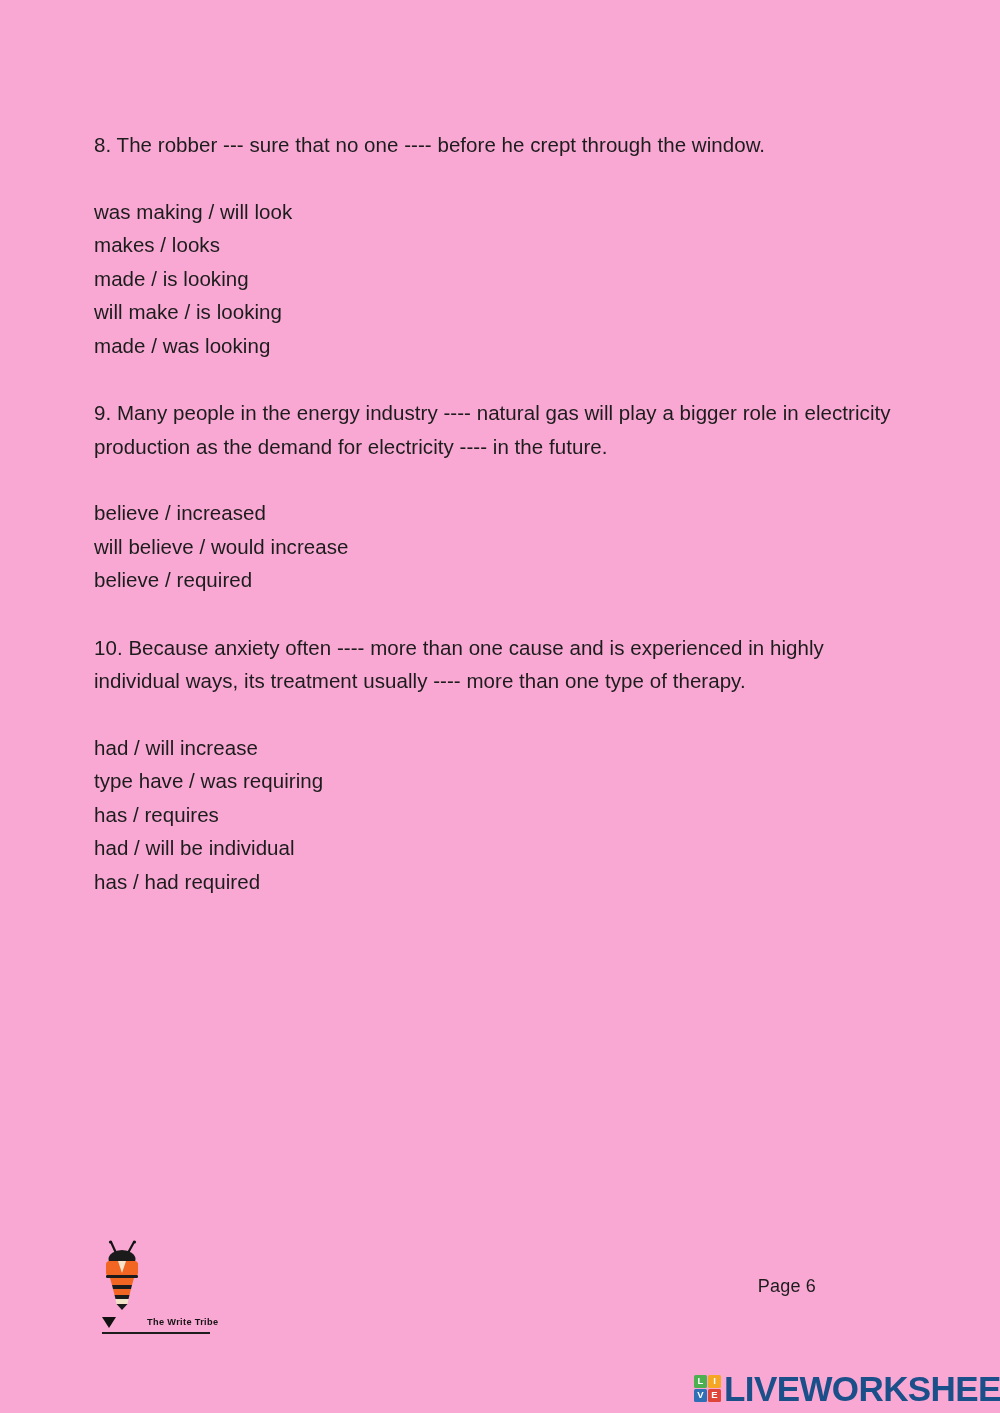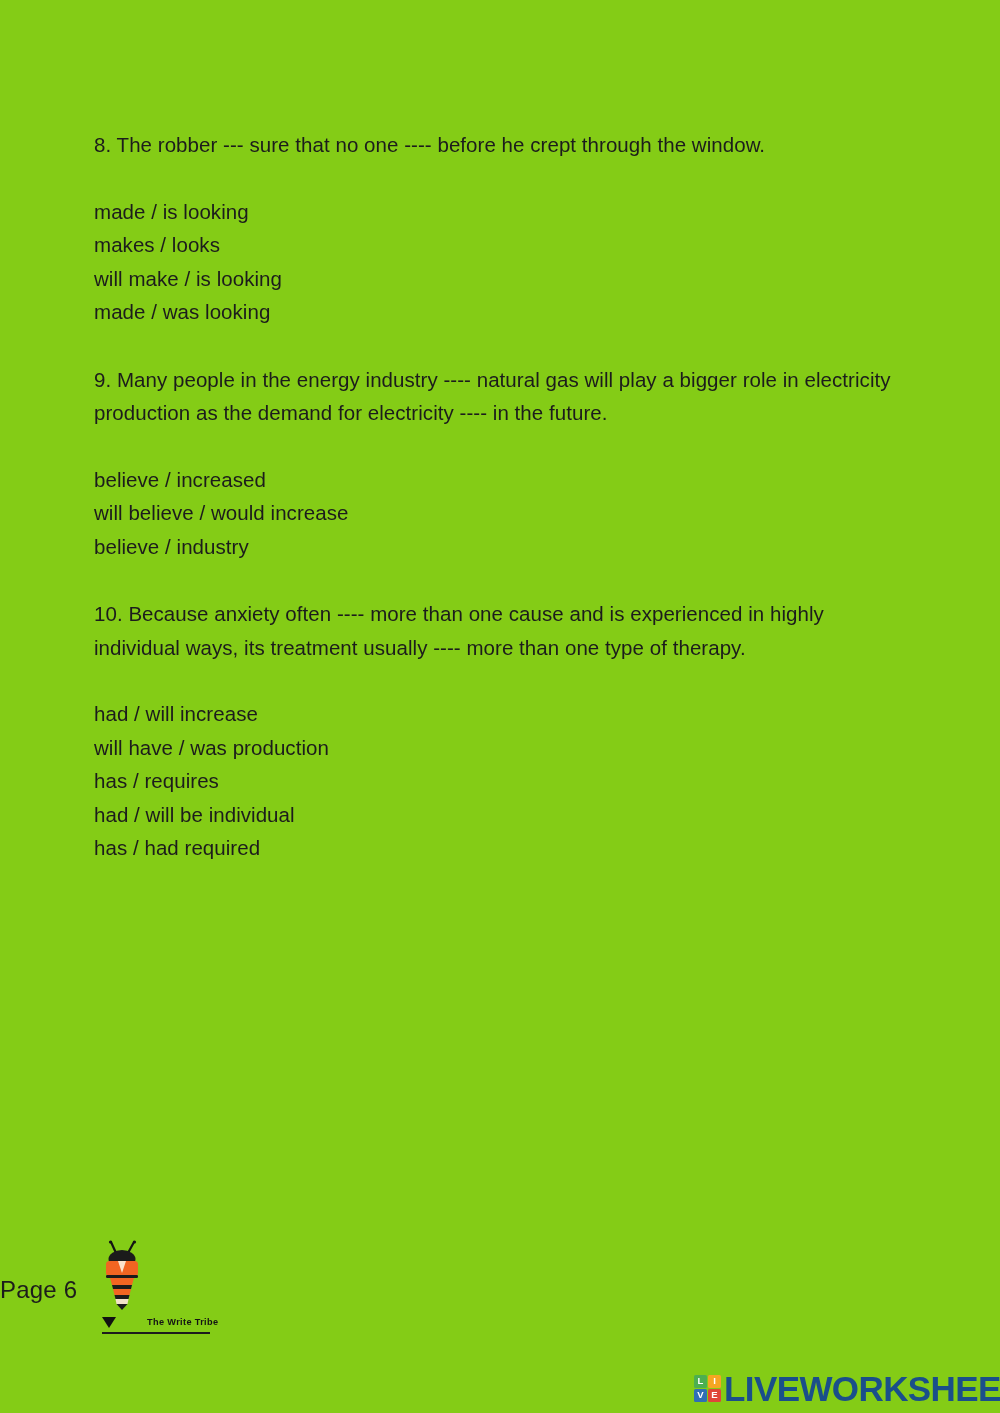--- a/index.html
+++ b/index.html
@@ -13,21 +13,21 @@
     position: relative;
     overflow: hidden;
     font-family: "Liberation Sans", sans-serif;
     color: #1a1a1a;
     -webkit-font-smoothing: antialiased;
   }
 
   .page {
     position: absolute;
     inset: 0;
-    background: #84cc16;
+    background: #f9a8d4;
     text-decoration: underline;
   }
 
   .content {
     position: absolute;
     left: 94px;
     top: 128px;
     width: 812px;
   }
 
@@ -120,22 +120,22 @@
     width: 108px;
     height: 2px;
     background: #1d1d1d;
   }
 
   .page-number {
     position: absolute;
     left: 0;
     top: 1276px;
     width: 816px;
-    text-align: left;
-    font-size: 24px;
+    text-align: right;
+    font-size: 18px;
     color: #1c1c1c;
     letter-spacing: 0.2px;
   }
 
   
   .lws {
     position: absolute;
     left: 694px;
     top: 1366px;
     height: 44px;
@@ -172,45 +172,46 @@
 </head>
 <body>
 
 <div class="page">
 
   <div class="content">
 
     <div class="question-block">
       <p class="question-stem">8. The robber --- sure that no one ---- before he crept through the window.</p>
       <ul class="options">
+        <li class="option">was making / will look</li>
+        <li class="option">makes / looks</li>
         <li class="option">made / is looking</li>
-        <li class="option">makes / looks</li>
         <li class="option">will make / is looking</li>
         <li class="option">made / was looking</li>
       </ul>
     </div>
 
     <div class="block-gap"></div>
 
     <div class="question-block">
       <p class="question-stem">9. Many people in the energy industry ---- natural gas will play a bigger role in electricity production as the demand for electricity ---- in the future.</p>
       <ul class="options">
         <li class="option">believe / increased</li>
         <li class="option">will believe / would increase</li>
-        <li class="option">believe / industry</li>
+        <li class="option">believe / required</li>
       </ul>
     </div>
 
     <div class="block-gap"></div>
 
     <div class="question-block">
       <p class="question-stem">10. Because anxiety often ---- more than one cause and is experienced in highly individual ways, its treatment usually ---- more than one type of therapy.</p>
       <ul class="options">
         <li class="option">had / will increase</li>
-        <li class="option">will have / was production</li>
+        <li class="option">type have / was requiring</li>
         <li class="option">has / requires</li>
         <li class="option">had / will be individual</li>
         <li class="option">has / had required</li>
       </ul>
     </div>
 
   </div>
 
   <div class="footer-logo">
 

